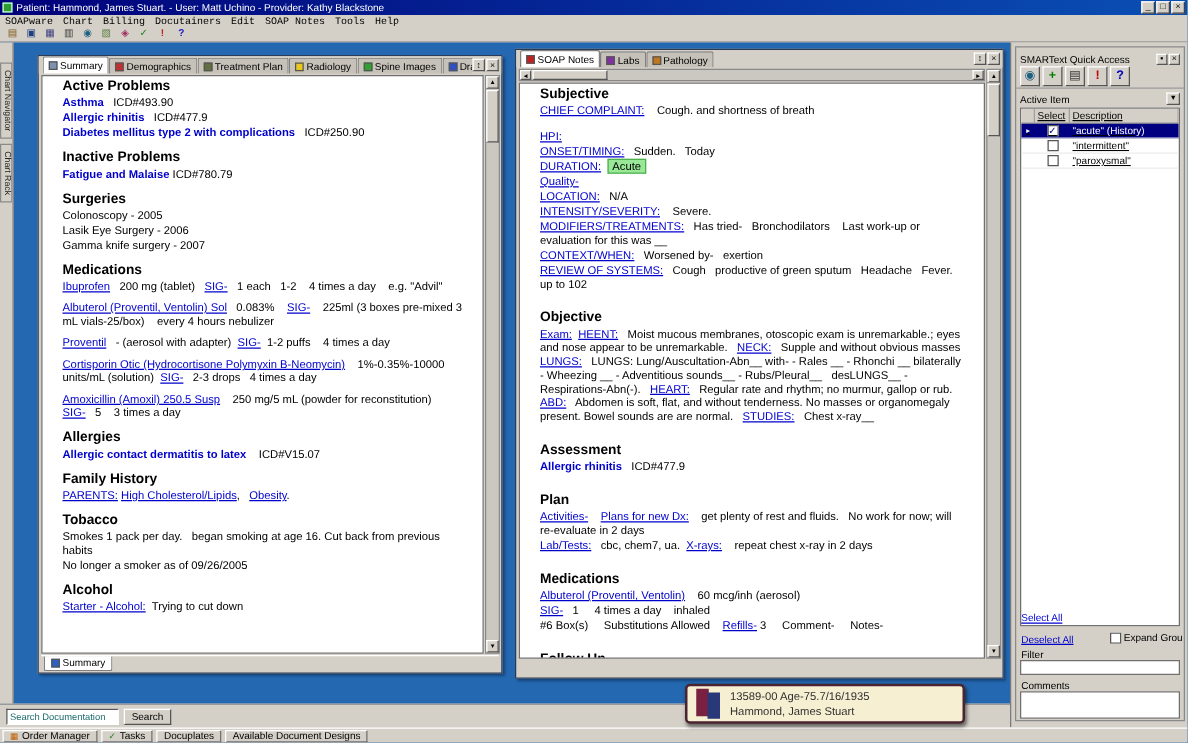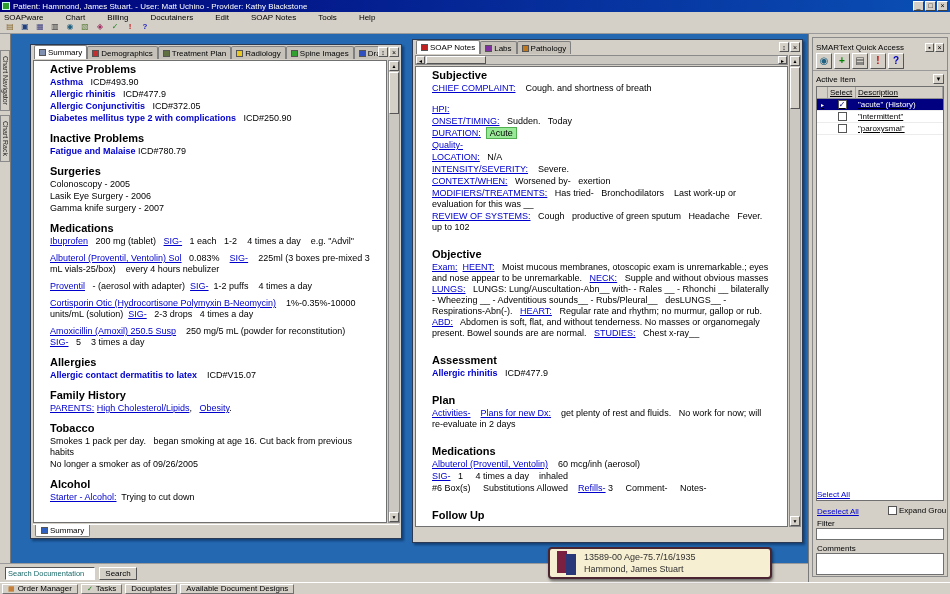--- a/index.html
+++ b/index.html
@@ -4,21 +4,21 @@
 <style>
 *{margin:0;padding:0;box-sizing:border-box;}
 html,body{width:950px;height:594px;}
 body{position:relative;font-family:"Liberation Sans","DejaVu Sans",sans-serif;background:#d4d0c8;overflow:hidden;color:#000;}
 
 
 .titlebar{position:absolute;left:0;top:0;width:100%;height:12px;background:linear-gradient(90deg,#00007a,#0a50b4);color:#fff;display:flex;align-items:center;gap:3px;padding:0 2px;font-size:8px;white-space:nowrap;}
 .app-icon{width:8px;height:8px;background:#2f9e2f;border:1px solid #cfe;display:inline-block;}
 .win-buttons{margin-left:auto;display:flex;gap:1px;}
 .win-btn{width:11px;height:10px;background:#d4d0c8;border:1px solid;border-color:#fff #404040 #404040 #fff;font-size:7px;line-height:8px;text-align:center;color:#000;}
-.menubar{position:absolute;left:0;top:12px;width:100%;height:10px;display:flex;align-items:center;gap:22px;padding:0 4px;font-size:8px;background:#d4d0c8;}
+.menubar{position:absolute;left:0;top:12px;width:100%;height:10px;display:flex;align-items:center;gap:8px;padding:0 4px;font-size:8px;background:#d4d0c8;font-family:Liberation Mono, monospace;}
 .menu-item{cursor:default;}
 .toolbar{position:absolute;left:0;top:22px;width:100%;height:12px;display:flex;align-items:center;gap:3px;padding:0 4px;background:#d4d0c8;border-bottom:1px solid #9a9a9a;}
 .tool-icon{width:12px;height:11px;font-size:8px;line-height:10px;text-align:center;font-weight:bold;}
 
 
 .main{position:absolute;left:0;top:34px;width:808px;height:529px;background:#2368b0;}
 .side-strip{position:absolute;left:0;top:0;width:11px;height:100%;background:#d4d0c8;border-right:1px solid #7a7a7a;display:flex;flex-direction:column;gap:4px;padding-top:16px;align-items:center;}
 .side-tab{writing-mode:vertical-rl;font-size:7px;background:#d4d0c8;border:1px solid #8a8a8a;padding:5px 0;width:10px;text-align:center;color:#222;}
 
 
@@ -188,21 +188,20 @@
       <span class="panel-ctl">
         <span class="pctl pin"></span>
         <span class="pctl close"></span>
       </span>
     </div>
     <div class="panel-body" id="left-content">
         <div class="section">
           <div class="sec-heading">Active Problems</div>
           <div class="line"><span class="seg seg-prob">Asthma</span><span class="seg seg-text">   ICD#493.90</span></div>
           <div class="line"><span class="seg seg-prob">Allergic rhinitis</span><span class="seg seg-text">   ICD#477.9</span></div>
-          <div class="line"><span class="seg seg-prob">Allergic Conjunctivitis</span><span class="seg seg-text">   ICD#372.05</span></div>
           <div class="line"><span class="seg seg-prob">Diabetes mellitus type 2 with complications</span><span class="seg seg-text">   ICD#250.90</span></div>
         </div>
         <div class="section">
           <div class="sec-heading">Inactive Problems</div>
           <div class="line"><span class="seg seg-prob">Fatigue and Malaise</span><span class="seg seg-text"> ICD#780.79</span></div>
         </div>
         <div class="section">
           <div class="sec-heading">Surgeries</div>
           <div class="line"><span class="seg seg-text">Colonoscopy - 2005</span></div>
           <div class="line"><span class="seg seg-text">Lasik Eye Surgery - 2006</span></div>
@@ -277,35 +276,36 @@
         <div class="section">
           <div class="sec-heading">Subjective</div>
           <div class="line"><span class="seg seg-link">CHIEF COMPLAINT:</span><span class="seg seg-text">    Cough. and shortness of breath</span></div>
           <div class="line gap"></div>
           <div class="line"><span class="seg seg-link">HPI:</span></div>
           <div class="line"><span class="seg seg-link">ONSET/TIMING:</span><span class="seg seg-text">   Sudden.   Today</span></div>
           <div class="line"><span class="seg seg-link">DURATION:</span><span class="seg seg-text">  </span><span class="seg seg-hl"> Acute </span></div>
           <div class="line"><span class="seg seg-link">Quality-</span></div>
           <div class="line"><span class="seg seg-link">LOCATION:</span><span class="seg seg-text">   N/A</span></div>
           <div class="line"><span class="seg seg-link">INTENSITY/SEVERITY:</span><span class="seg seg-text">    Severe.</span></div>
+          <div class="line"><span class="seg seg-link">MODIFIERS/TREATMENTS:</span><span class="seg seg-text">   Has tried-   Bronchodilators    Last work-up or evaluation for this was __</span></div>
           <div class="line"><span class="seg seg-link">CONTEXT/WHEN:</span><span class="seg seg-text">   Worsened by-   exertion</span></div>
-          <div class="line"><span class="seg seg-link">MODIFIERS/TREATMENTS:</span><span class="seg seg-text">   Has tried-   Bronchodilators    Last work-up or evaluation for this was __</span></div>
           <div class="line"><span class="seg seg-link">REVIEW OF SYSTEMS:</span><span class="seg seg-text">   Cough   productive of green sputum   Headache   Fever.   up to 102</span></div>
         </div>
         <div class="section">
           <div class="sec-heading">Objective</div>
           <div class="line"><span class="seg seg-link">Exam:</span><span class="seg seg-text">  </span><span class="seg seg-link">HEENT:</span><span class="seg seg-text">   Moist mucous membranes, otoscopic exam is unremarkable.; eyes and nose appear to be unremarkable.   </span><span class="seg seg-link">NECK:</span><span class="seg seg-text">   Supple and without obvious masses    </span><span class="seg seg-link">LUNGS:</span><span class="seg seg-text">   LUNGS: Lung/Auscultation-Abn__ with- - Rales __ - Rhonchi __ bilaterally - Wheezing __ - Adventitious sounds__ - Rubs/Pleural__   desLUNGS__ - Respirations-Abn(-).   </span><span class="seg seg-link">HEART:</span><span class="seg seg-text">   Regular rate and rhythm; no murmur, gallop or rub.   </span><span class="seg seg-link">ABD:</span><span class="seg seg-text">   Abdomen is soft, flat, and without tenderness. No masses or organomegaly present. Bowel sounds are are normal.   </span><span class="seg seg-link">STUDIES:</span><span class="seg seg-text">   Chest x-ray__</span></div>
         </div>
         <div class="section">
           <div class="sec-heading">Assessment</div>
           <div class="line"><span class="seg seg-prob">Allergic rhinitis</span><span class="seg seg-text">   ICD#477.9</span></div>
         </div>
         <div class="section">
           <div class="sec-heading">Plan</div>
           <div class="line"><span class="seg seg-link">Activities-</span><span class="seg seg-text">    </span><span class="seg seg-link">Plans for new Dx:</span><span class="seg seg-text">    get plenty of rest and fluids.   No work for now; will re-evaluate in 2 days</span></div>
+          <div class="line"><span class="seg seg-link">Lab/Tests:</span><span class="seg seg-text">   cbc, chem7, ua.  </span><span class="seg seg-link">X-rays:</span><span class="seg seg-text">    repeat chest x-ray in 2 days</span></div>
         </div>
         <div class="section">
           <div class="sec-heading">Medications</div>
           <div class="line"><span class="seg seg-link">Albuterol (Proventil, Ventolin)</span><span class="seg seg-text">    60 mcg/inh (aerosol)</span></div>
           <div class="line"><span class="seg seg-link">SIG-</span><span class="seg seg-text">   1     4 times a day    inhaled</span></div>
           <div class="line"><span class="seg seg-text">#6 Box(s)     Substitutions Allowed    </span><span class="seg seg-link">Refills-</span><span class="seg seg-text"> 3     Comment-     Notes-</span></div>
         </div>
         <div class="section">
           <div class="sec-heading">Follow Up</div>
         </div>

